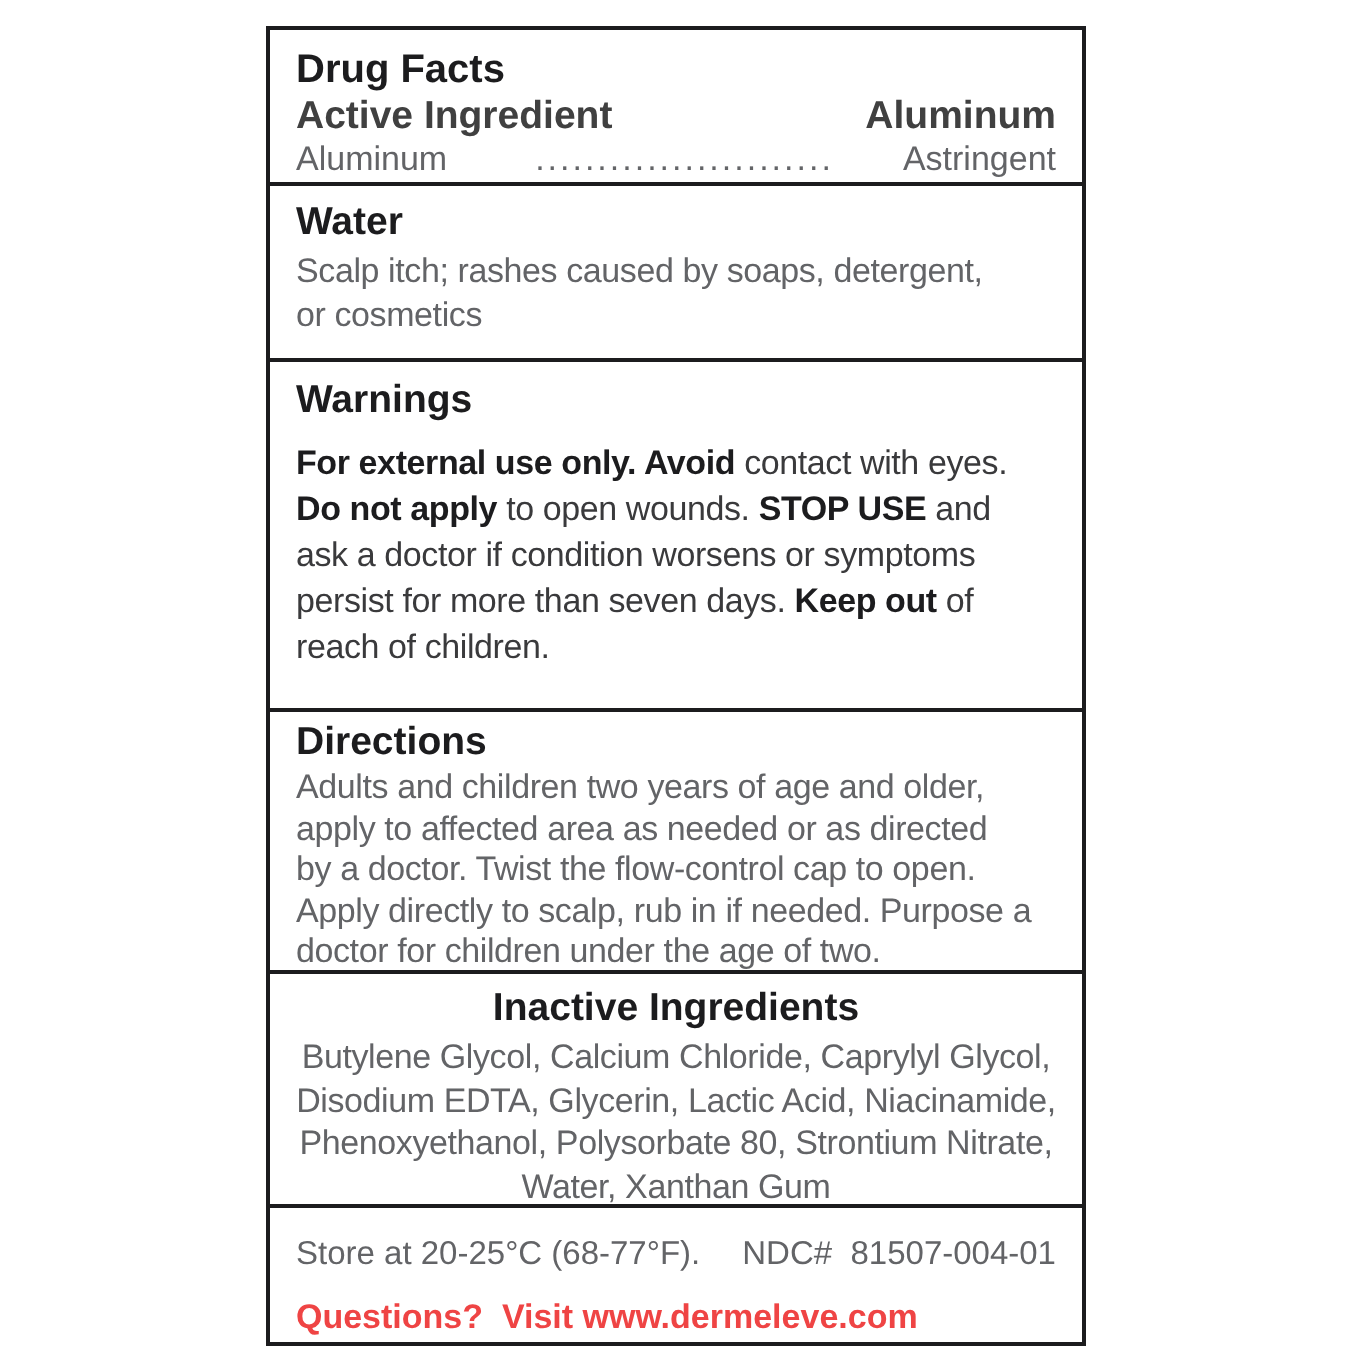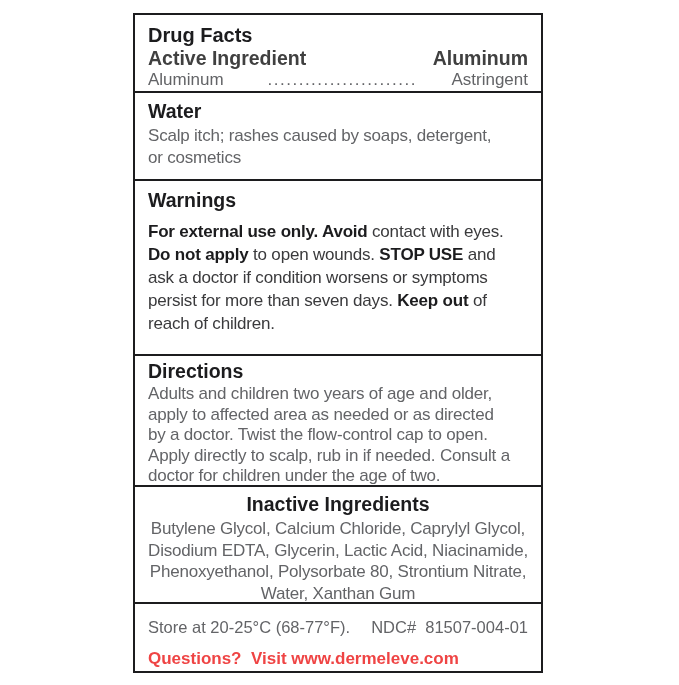--- a/index.html
+++ b/index.html
@@ -116,21 +116,21 @@
 ask a doctor if condition worsens or symptoms
 persist for more than seven days. </span><span class="b">Keep out</span><span> of
 reach of children.</span></p>
     </div>
 
     <div class="sec sec-directions">
       <div class="h-sec">Directions</div>
       <p class="body-text">Adults and children two years of age and older,
 apply to affected area as needed or as directed
 by a doctor. Twist the flow-control cap to open.
-Apply directly to scalp, rub in if needed. Consult a
+Apply directly to scalp, rub in if needed. Purpose a
 doctor for children under the age of two.</p>
     </div>
 
     <div class="sec sec-inactive">
       <div class="h-sec">Inactive Ingredients</div>
       <p class="body-text">Butylene Glycol, Calcium Chloride, Caprylyl Glycol,
 Disodium EDTA, Glycerin, Lactic Acid, Niacinamide,
 Phenoxyethanol, Polysorbate 80, Strontium Nitrate,
 Water, Xanthan Gum</p>
     </div>

